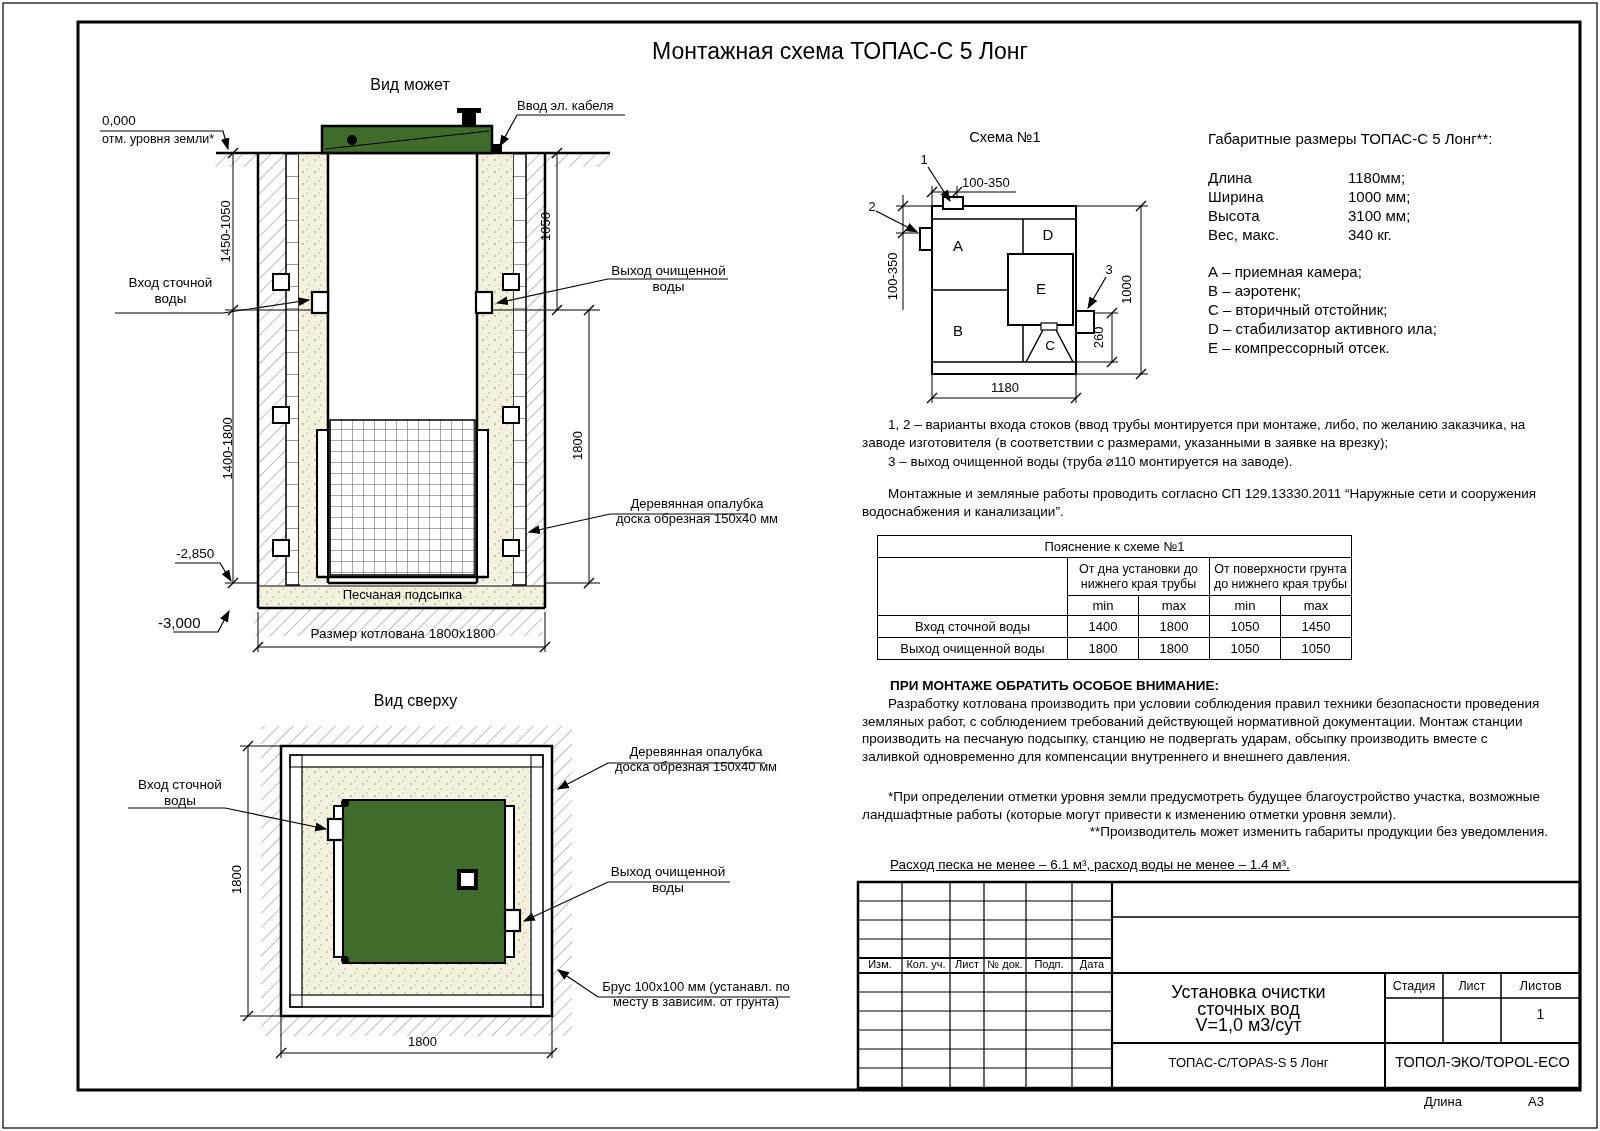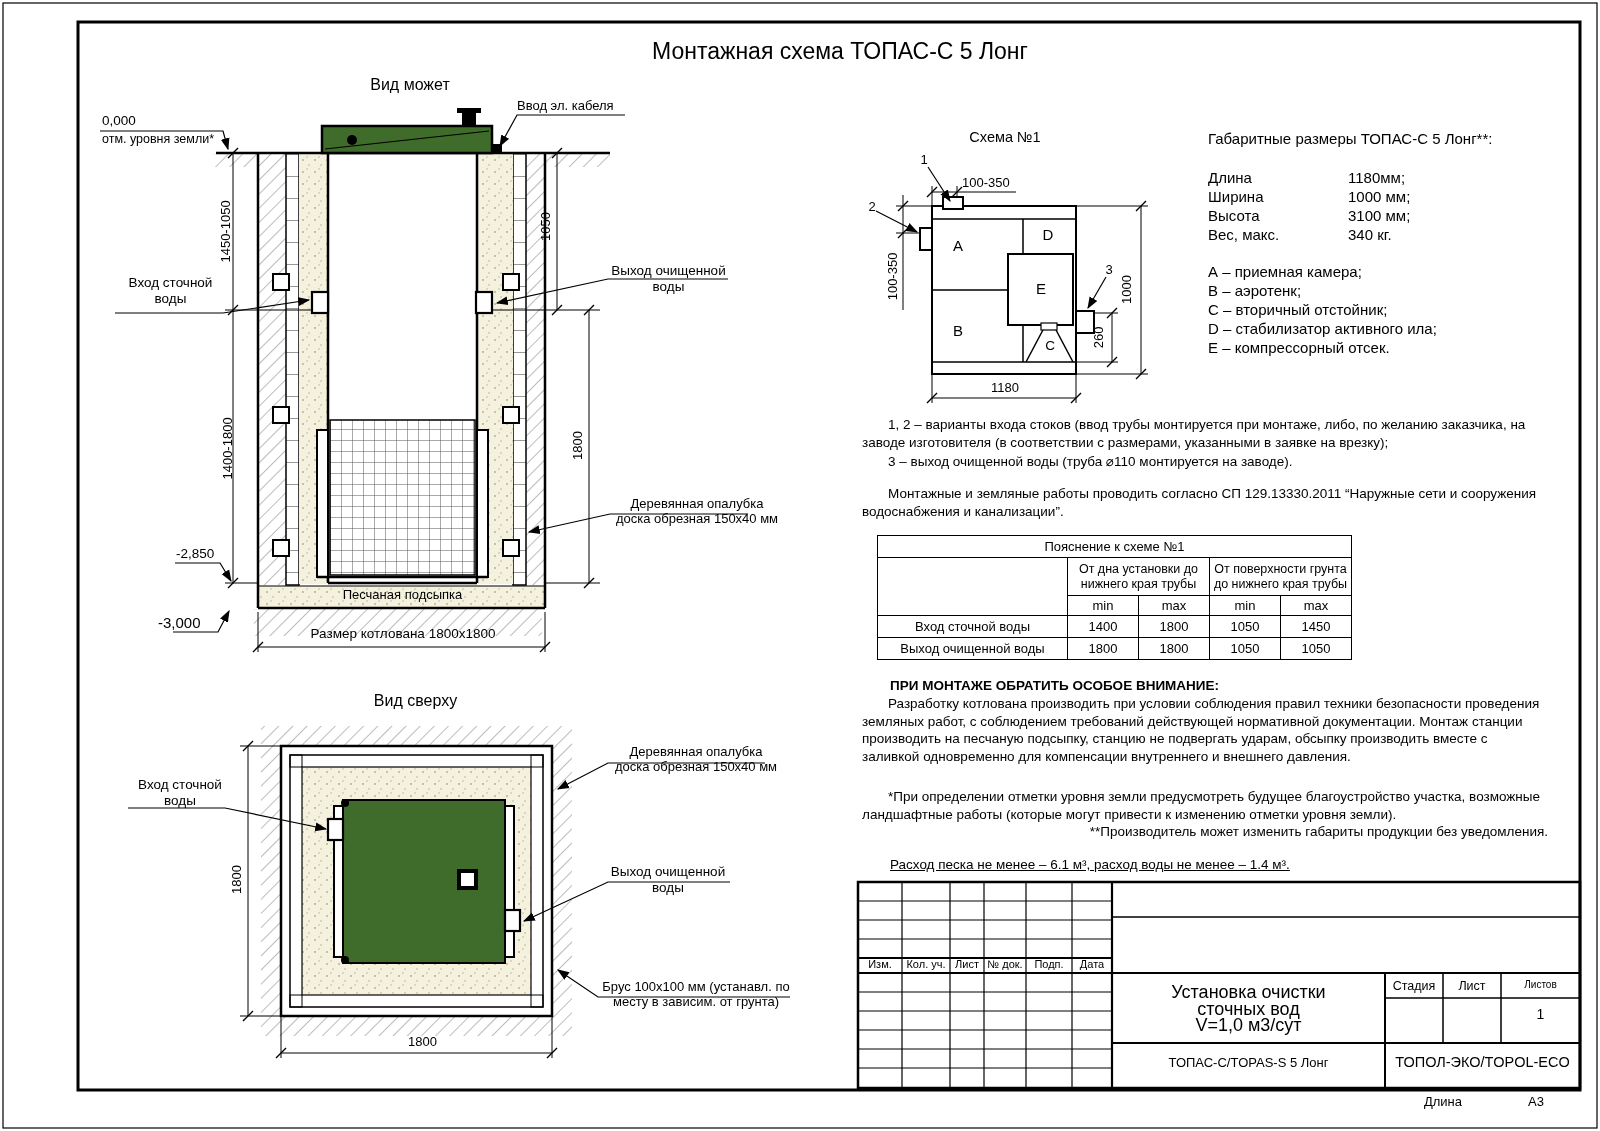--- a/index.html
+++ b/index.html
@@ -318,20 +318,20 @@
   <div style="width:34px">Лист</div>
   <div style="width:42px">№ док.</div>
   <div style="width:46px">Подп.</div>
   <div style="width:40px">Дата</div>
 </div>
 <div class="t c" style="left:1112px;top:984px;width:273px;font-size:18px;line-height:16.5px;">Установка очистки
 сточных вод
 V=1,0 м3/сут</div>
 <div class="t c" style="left:1385px;top:979px;width:58px;font-size:12.5px;">Стадия</div>
 <div class="t c" style="left:1443px;top:979px;width:58px;font-size:12.5px;">Лист</div>
-<div class="t c" style="left:1501px;top:979px;width:79px;font-size:10px;text-align:center;">Листов</div>
+<div class="t c" style="left:1501px;top:979px;width:79px;font-size:13px;text-align:center;">Листов</div>
 <div class="t c" style="left:1501px;top:1006px;width:79px;font-size:14px;">1</div>
 <div class="t c" style="left:1112px;top:1056px;width:273px;font-size:13px;">ТОПАС-С/TOPAS-S 5 Лонг</div>
 <div class="t c" style="left:1385px;top:1054px;width:195px;font-size:14.5px;">ТОПОЛ-ЭКО/TOPOL-ECO</div>
 <div class="t c" style="left:1393px;top:1095px;width:100px;font-size:13px;">Длина</div>
 <div class="t c" style="left:1516px;top:1095px;width:40px;font-size:13px;">А3</div>
 
 </div>
 
 </body></html>

